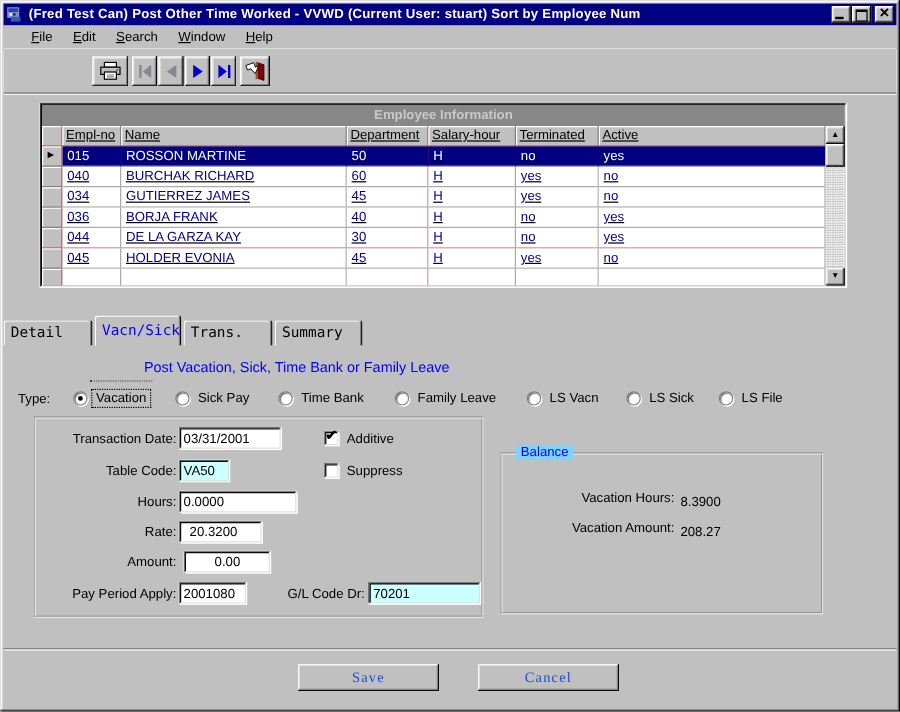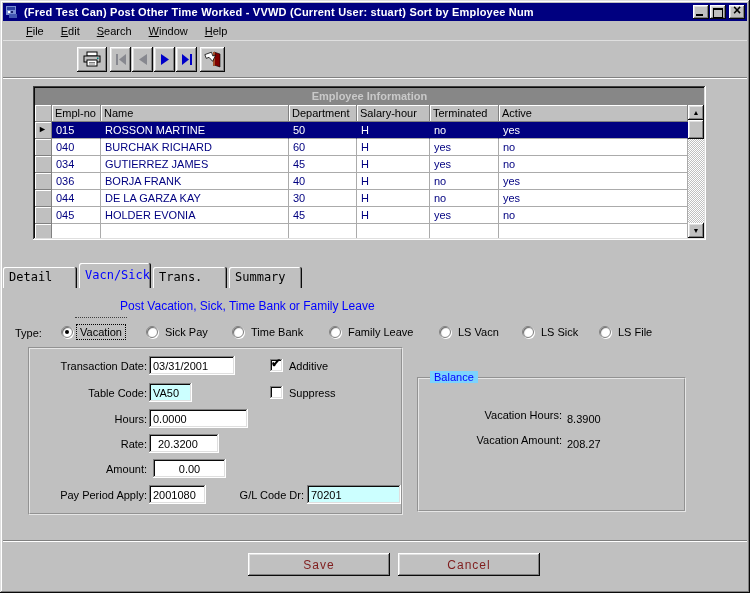--- a/index.html
+++ b/index.html
@@ -26,21 +26,21 @@
   .menubar{position:absolute;left:3px;top:21px;right:3px;height:19px;display:flex;align-items:center;padding-left:16px;}
   .menu-item{display:inline-block;padding:1px 7px;margin-right:3px;}
   .menu-item::first-letter{text-decoration:underline;}
   
   .toolbar{position:absolute;left:3px;top:40px;right:3px;height:38px;border-bottom:1px solid #808080;box-shadow:inset 0 1px 0 #dfdfdf,0 1px 0 #ffffff;}
   .toolbtn{position:absolute;top:7px;height:25px;display:flex;align-items:center;justify-content:center;}
   .toolbtn svg{display:block;}
   
   .grid-frame{position:absolute;left:33px;top:86px;width:673px;height:154px;background:#fff;box-shadow:inset -1px -1px 0 #ffffff,inset 1px 1px 0 #404040,inset -2px -2px 0 #dfdfdf,inset 2px 2px 0 #0a0a0a;padding:2px;}
   .grid-title{height:17px;background:#878787;color:#c9c9c9;font-weight:bold;text-align:center;line-height:17px;}
-  .grid-table{position:relative;width:653px;height:133px;overflow:hidden;display:grid;grid-template-columns:17px 49px 188px 68px 73px 69px 189px;grid-auto-rows:17px;background:#ef4444;}
+  .grid-table{position:relative;width:653px;height:133px;overflow:hidden;display:grid;grid-template-columns:17px 49px 188px 68px 73px 69px 189px;grid-auto-rows:17px;background:#ef4444;text-decoration:underline;}
   .gh{background:#c0c0c0;box-shadow:inset -1px -1px 0 #808080,inset 1px 1px 0 #ffffff;padding:2px 0 0 3px;color:#000;overflow:hidden;white-space:nowrap;}
   .gsel{background:#c0c0c0;box-shadow:inset -1px -1px 0 #808080,inset 1px 1px 0 #ffffff;position:relative;}
   .sel-arrow{position:absolute;left:3px;top:2px;font-size:9px;color:#000;}
   .gc{background:#fff;color:#000080;border-right:1px solid #ababab;border-bottom:1px solid #ababab;padding:2px 0 0 4px;overflow:hidden;white-space:nowrap;}
   .gc.sel{background:#000080;color:#fff;border-right-color:#000080;}
   
   .vscroll{position:absolute;right:2px;top:19px;width:16px;height:133px;background:#e6e6e6;background-image:conic-gradient(#ffffff 25%,#c0c0c0 0 50%,#ffffff 0 75%,#c0c0c0 0);background-size:2px 2px;}
   .sbtn{position:absolute;left:0;width:16px;height:15px;background:#c0c0c0;box-shadow:inset -1px -1px 0 #0a0a0a,inset 1px 1px 0 #ffffff,inset -2px -2px 0 #808080,inset 2px 2px 0 #dfdfdf;display:flex;align-items:center;justify-content:center;font-size:7px;color:#000;}
   .sb-up{top:0;} .sb-down{bottom:0;}
   .sb-thumb{position:absolute;left:0;top:15px;width:16px;height:19px;background:#c0c0c0;box-shadow:inset -1px -1px 0 #0a0a0a,inset 1px 1px 0 #ffffff,inset -2px -2px 0 #808080,inset 2px 2px 0 #dfdfdf;}
@@ -65,21 +65,21 @@
   .win-checkbox{position:absolute;width:13px;height:13px;background:#fff;box-shadow:inset -1px -1px 0 #ffffff,inset 1px 1px 0 #808080,inset -2px -2px 0 #dfdfdf,inset 2px 2px 0 #0a0a0a;}
   .win-checkbox .check{display:none;position:absolute;left:1px;top:-3px;font-size:12px;font-weight:bold;color:#000;}
   .win-checkbox.checked .check{display:block;}
   .cb-label{position:absolute;white-space:nowrap;}
   .balance-box{position:absolute;left:417px;top:377px;width:269px;height:135px;border:2px groove #e6e6e6;}
   .balance-legend{position:absolute;left:11px;top:-8px;background:#7dd3fc;padding:0 4px;color:#0000ff;}
   .bal-label{position:absolute;width:133px;left:10px;text-align:right;white-space:nowrap;}
   .bal-value{position:absolute;left:148px;white-space:nowrap;}
   
   .footer{position:absolute;left:3px;top:540px;width:744px;height:47px;border-top:1px solid #808080;box-shadow:inset 0 1px 0 #ffffff;}
-  .footer-btn{position:absolute;top:12px;width:142px;height:23px;background:#c0c0c0;box-shadow:inset -1px -1px 0 #0a0a0a,inset 1px 1px 0 #ffffff,inset -2px -2px 0 #808080,inset 2px 2px 0 #dfdfdf;border:0;font-family:Liberation Sans, sans-serif;font-size:12px;letter-spacing:1px;color:#7f1d1d;}
+  .footer-btn{position:absolute;top:12px;width:118px;height:23px;background:#c0c0c0;box-shadow:inset -1px -1px 0 #0a0a0a,inset 1px 1px 0 #ffffff,inset -2px -2px 0 #808080,inset 2px 2px 0 #dfdfdf;border:0;font-family:Liberation Serif, serif;font-size:12px;letter-spacing:1px;color:#1d4ed8;}
 </style>
 </head>
 <body>
 
 <div id="screen">
 
   <div class="titlebar">
     <svg class="app-icon" viewBox="0 0 16 14">
       <rect x="1" y="1" width="10" height="9" fill="#7a8fd4"></rect>
       <rect x="2" y="2" width="8" height="3" fill="#2c3ea0"></rect>

